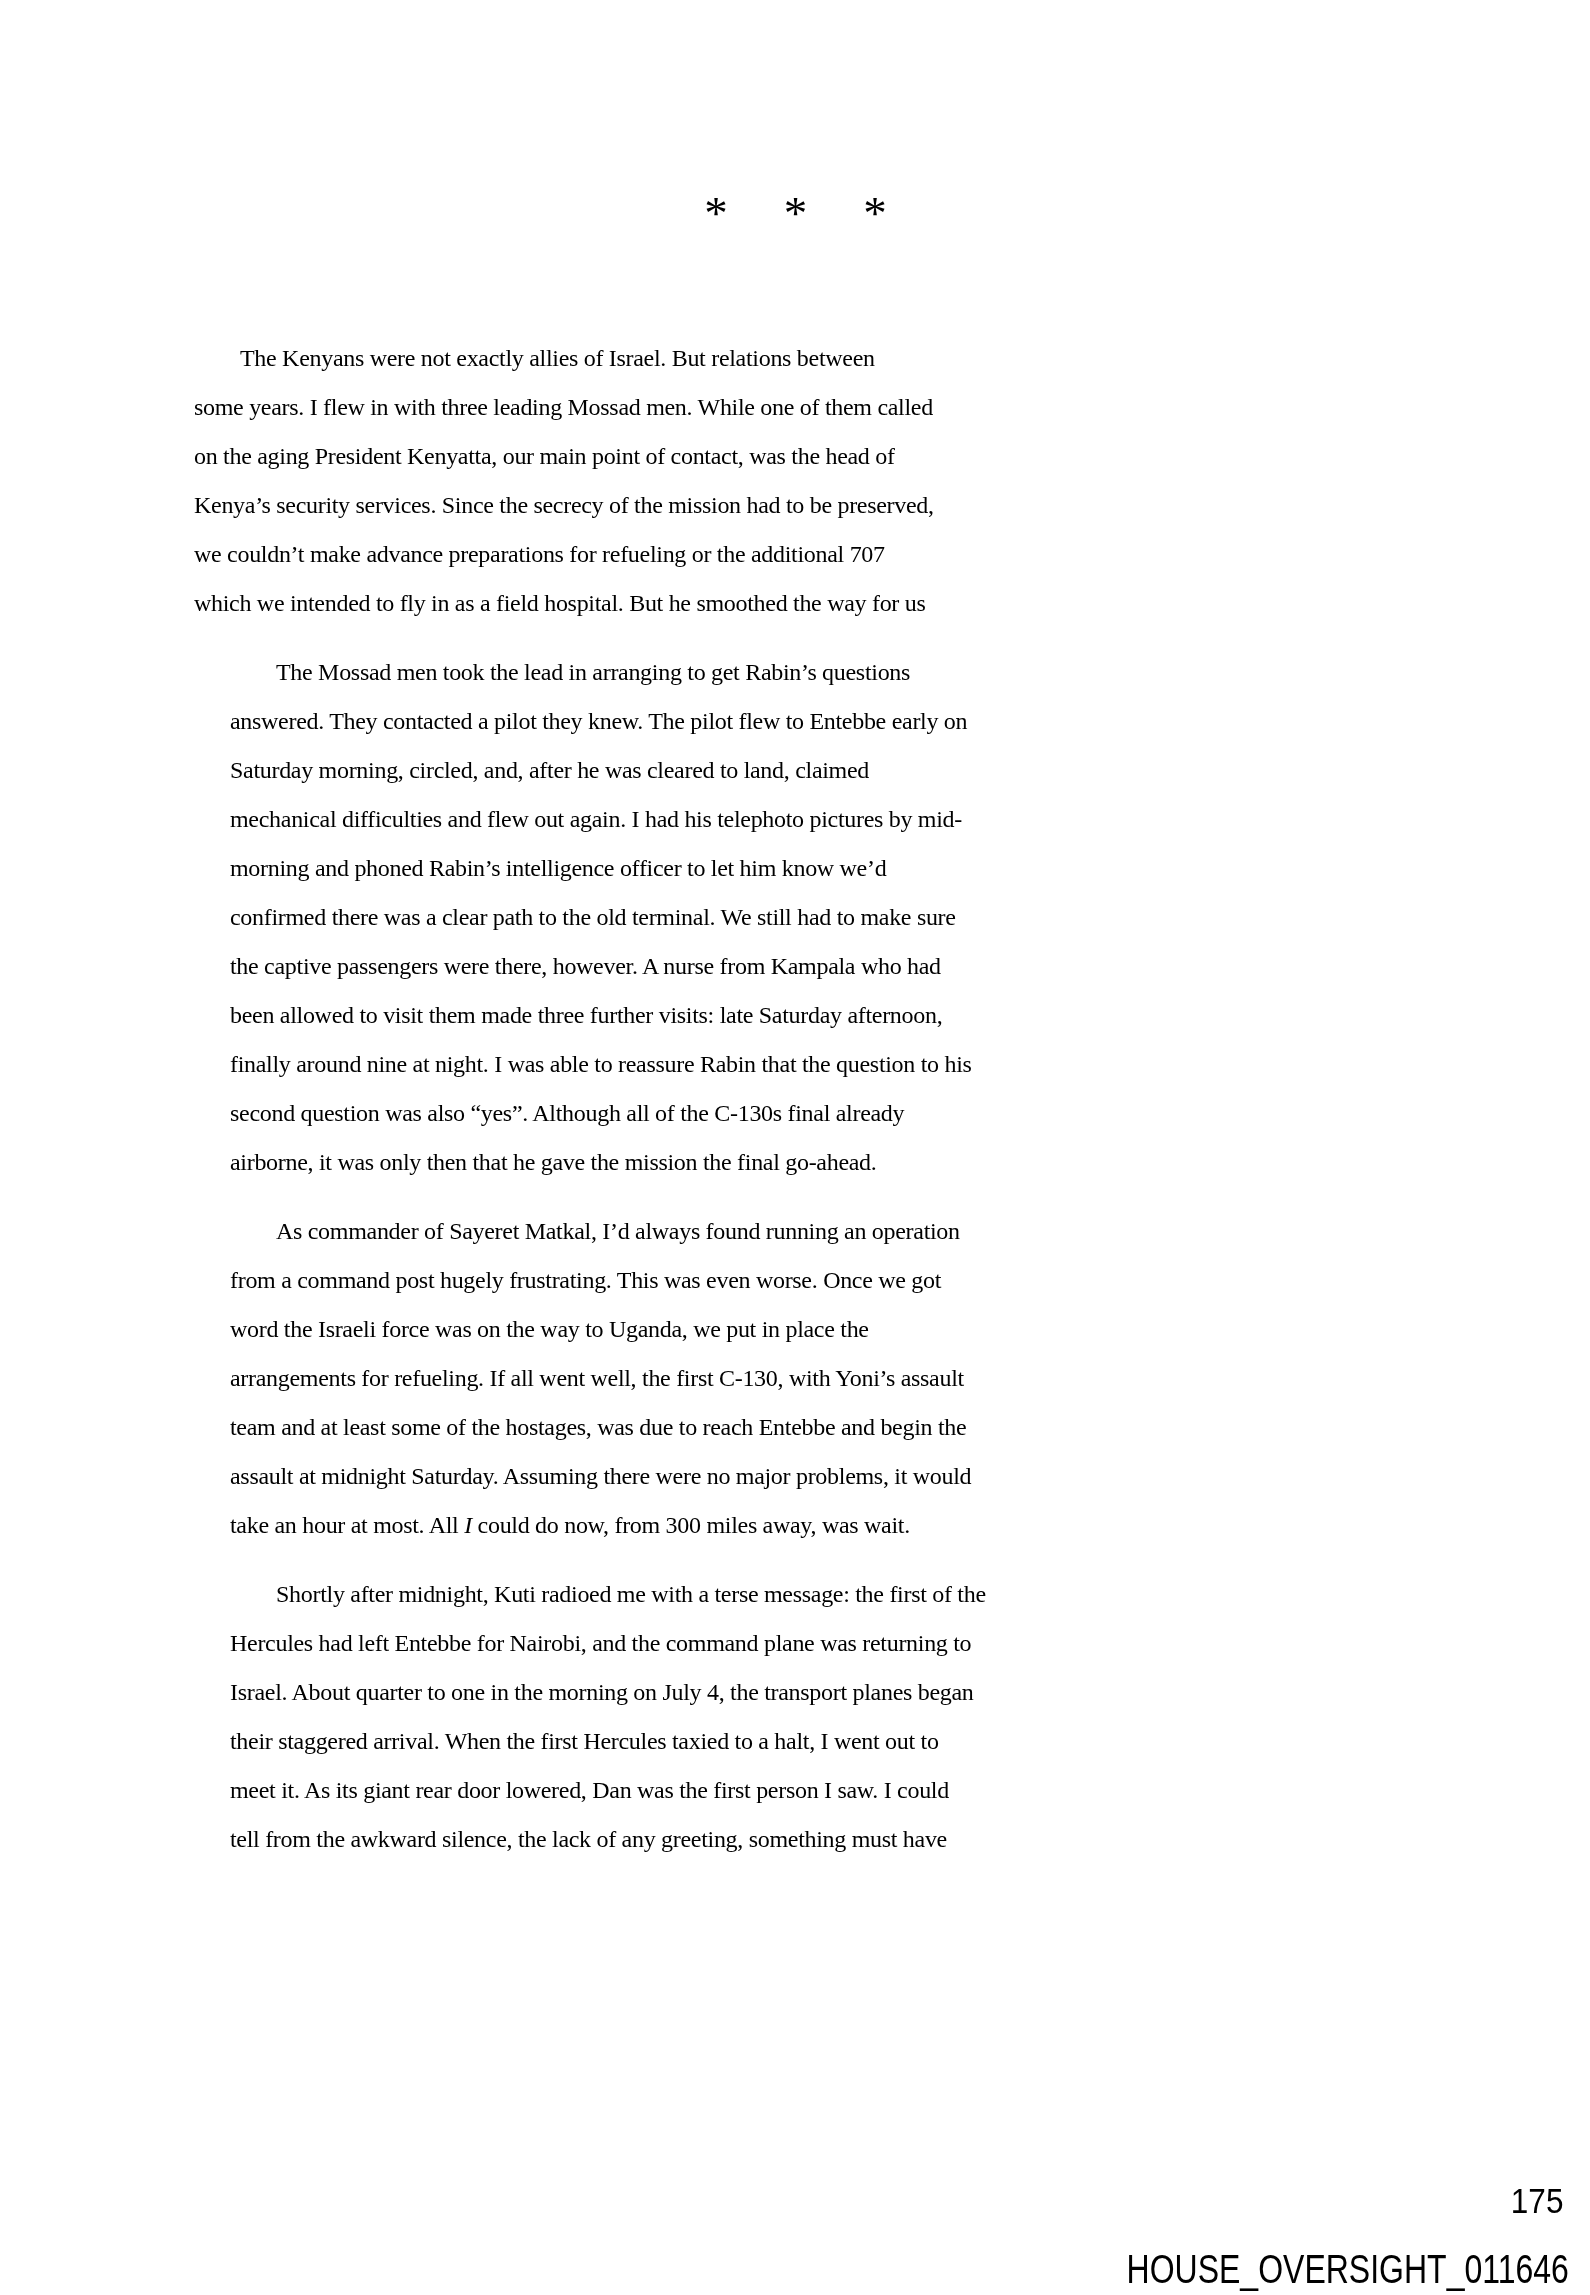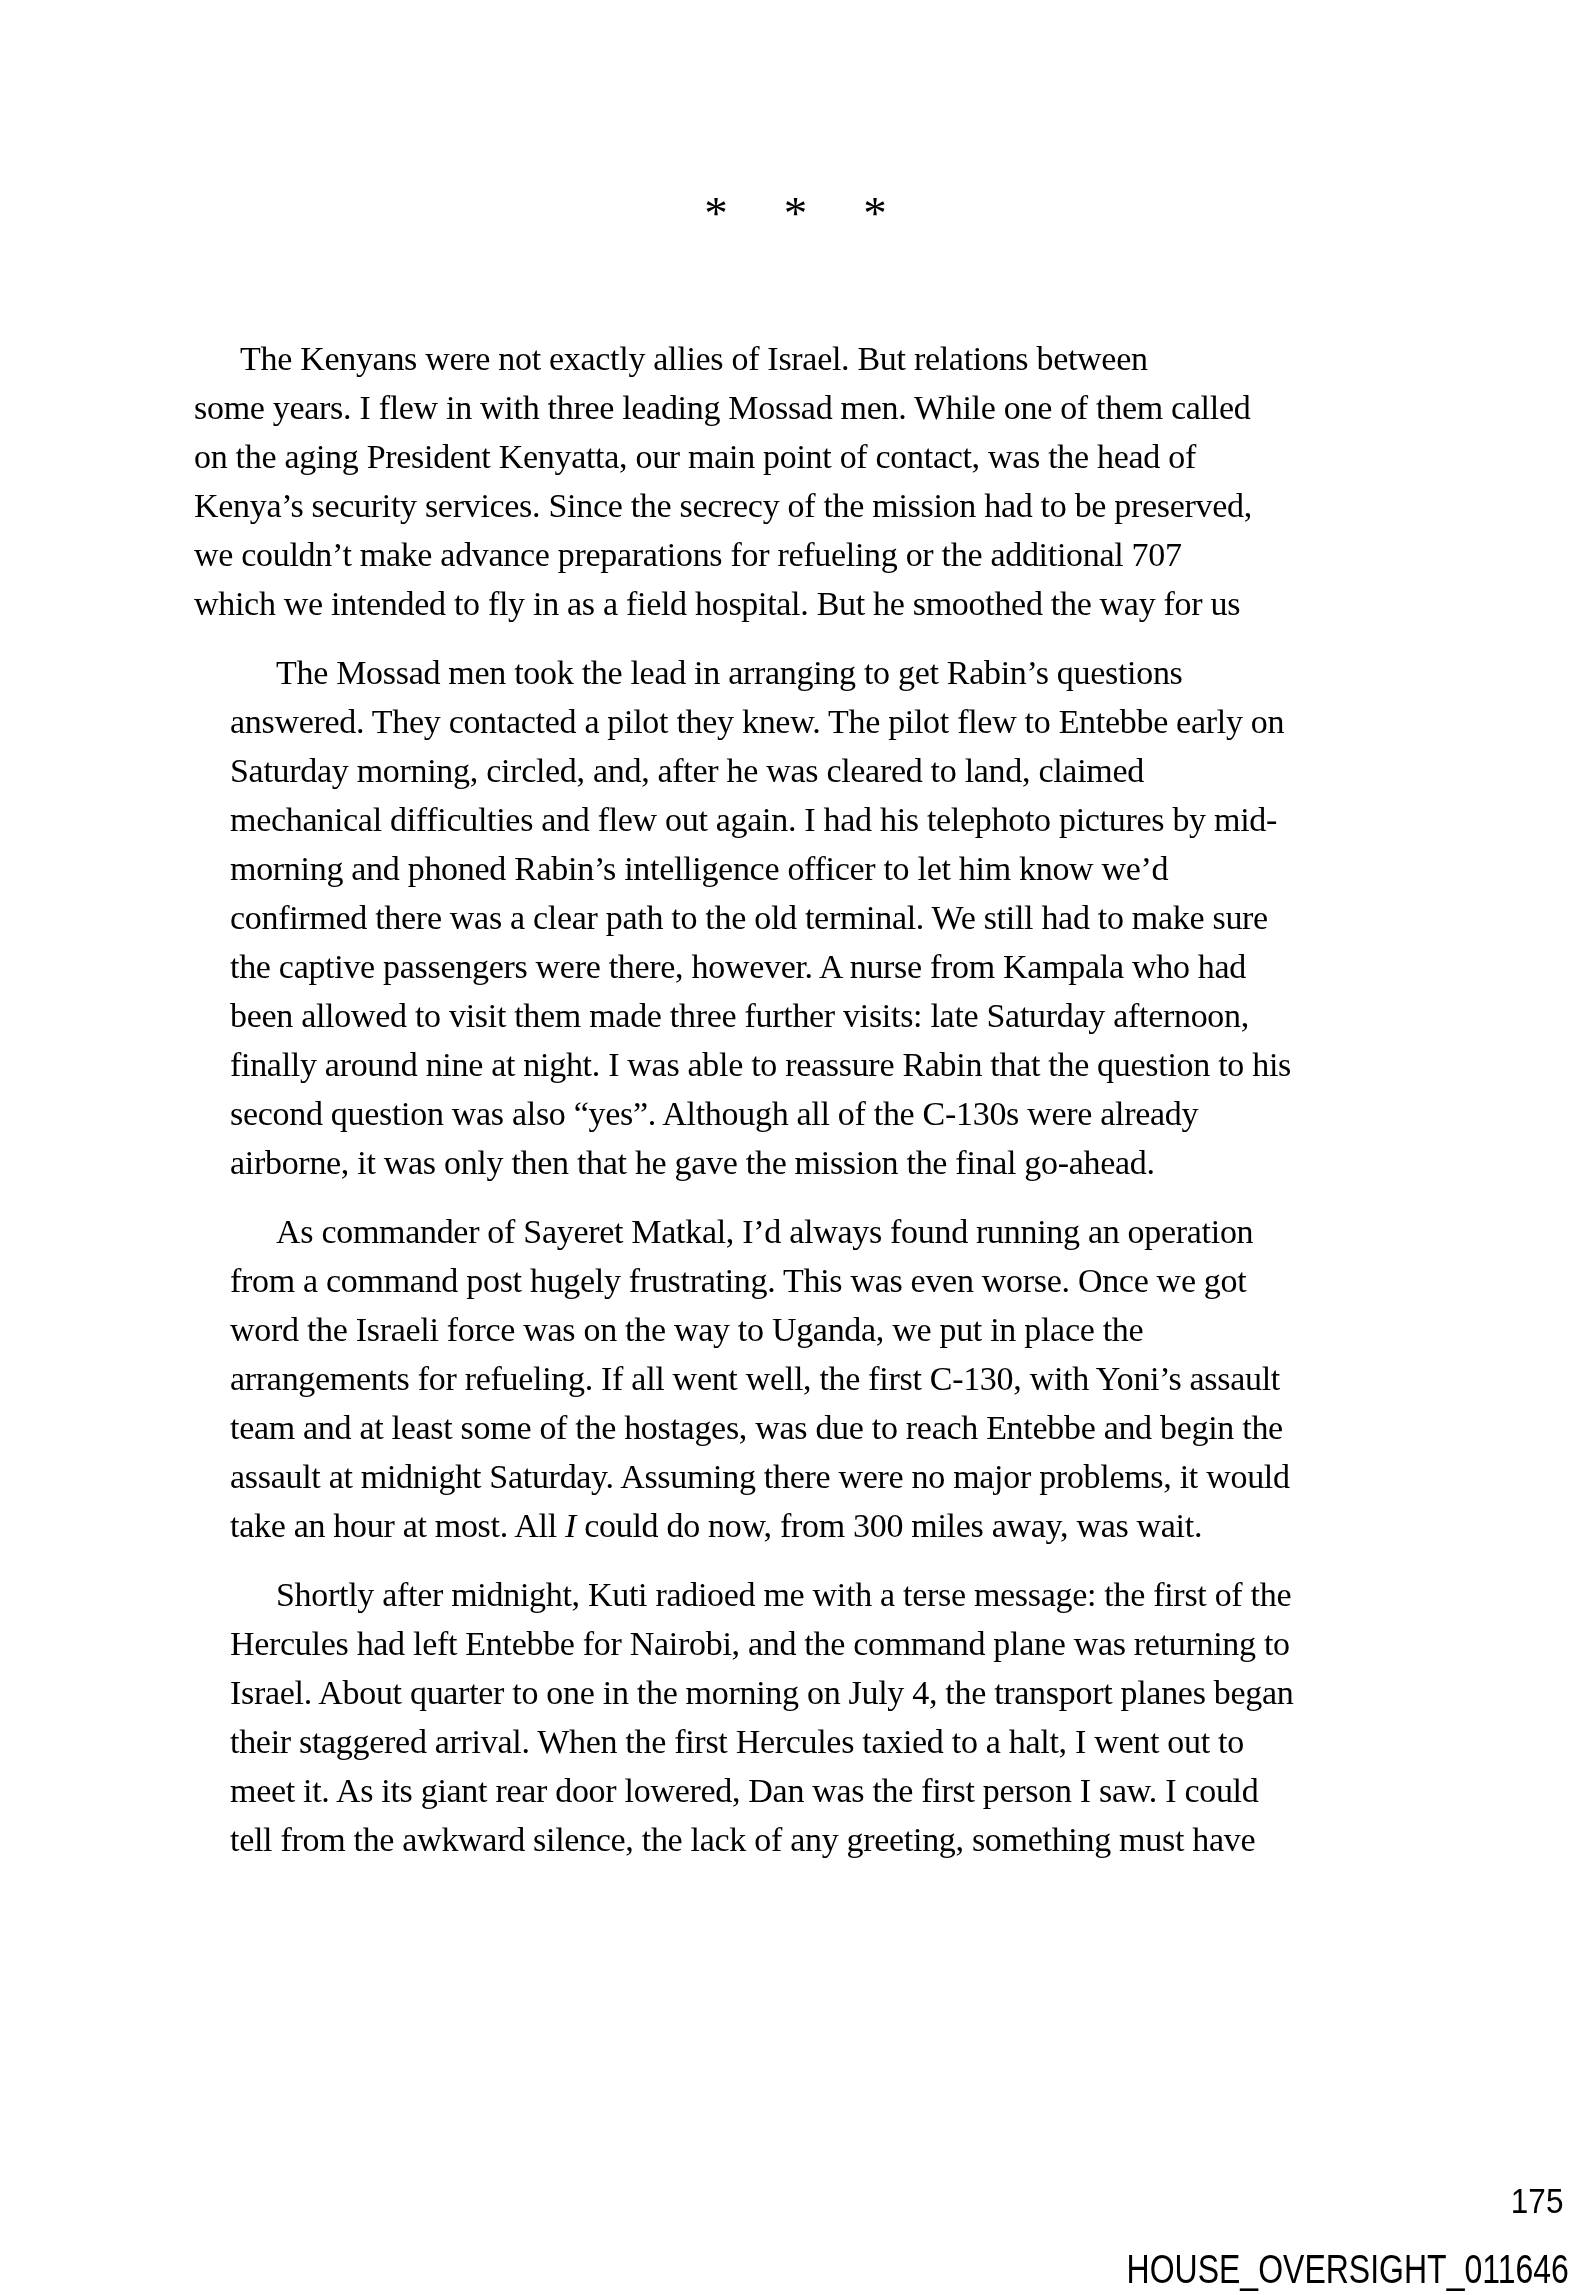--- a/index.html
+++ b/index.html
@@ -22,21 +22,21 @@
     gap: 56px;
     font-size: 47px;
     line-height: 47px;
     font-family: "Liberation Serif", serif;
   }
   .body-text {
     position: absolute;
     left: 194px;
     top: 334px;
     width: 1216px;
-    font-size: 34px;
+    font-size: 24px;
     line-height: 49px;
     letter-spacing: -0.3px;
   }
   .para + .para { margin-top: 20px; margin-left: 36px; }
   .line { white-space: nowrap; }
   .line.indent { text-indent: 46px; }
   .it { font-style: italic; }
   .page-number {
     position: absolute;
     right: 28px;
@@ -81,21 +81,21 @@
       <div class="para">
         <div class="line indent"><span>The Mossad men took the lead in arranging to get Rabin’s questions</span></div>
         <div class="line"><span>answered. They contacted a pilot they knew. The pilot flew to Entebbe early on</span></div>
         <div class="line"><span>Saturday morning, circled, and, after he was cleared to land, claimed</span></div>
         <div class="line"><span>mechanical difficulties and flew out again. I had his telephoto pictures by mid-</span></div>
         <div class="line"><span>morning and phoned Rabin’s intelligence officer to let him know we’d</span></div>
         <div class="line"><span>confirmed there was a clear path to the old terminal. We still had to make sure</span></div>
         <div class="line"><span>the captive passengers were there, however. A nurse from Kampala who had</span></div>
         <div class="line"><span>been allowed to visit them made three further visits: late Saturday afternoon,</span></div>
         <div class="line"><span>finally around nine at night. I was able to reassure Rabin that the question to his</span></div>
-        <div class="line"><span>second question was also “yes”. Although all of the C-130s were already</span></div>
+        <div class="line"><span>second question was also “yes”. Although all of the C-130s final already</span></div>
         <div class="line"><span>airborne, it was only then that he gave the mission the final go-ahead.</span></div>
       </div>
       <div class="para">
         <div class="line indent"><span>As commander of Sayeret Matkal, I’d always found running an operation</span></div>
         <div class="line"><span>from a command post hugely frustrating. This was even worse. Once we got</span></div>
         <div class="line"><span>word the Israeli force was on the way to Uganda, we put in place the</span></div>
         <div class="line"><span>arrangements for refueling. If all went well, the first C-130, with Yoni’s assault</span></div>
         <div class="line"><span>team and at least some of the hostages, was due to reach Entebbe and begin the</span></div>
         <div class="line"><span>assault at midnight Saturday. Assuming there were no major problems, it would</span></div>
         <div class="line"><span>take an hour at most. All </span><span class="it">I</span><span> could do now, from 300 miles away, was wait.</span></div>

